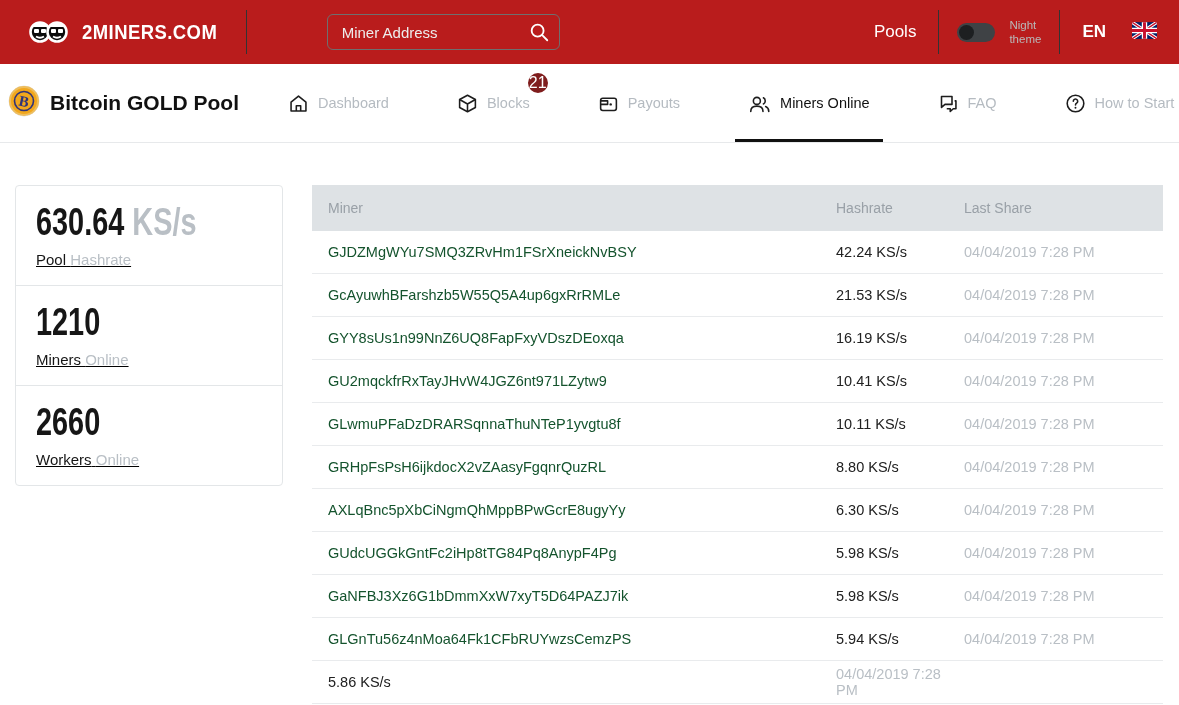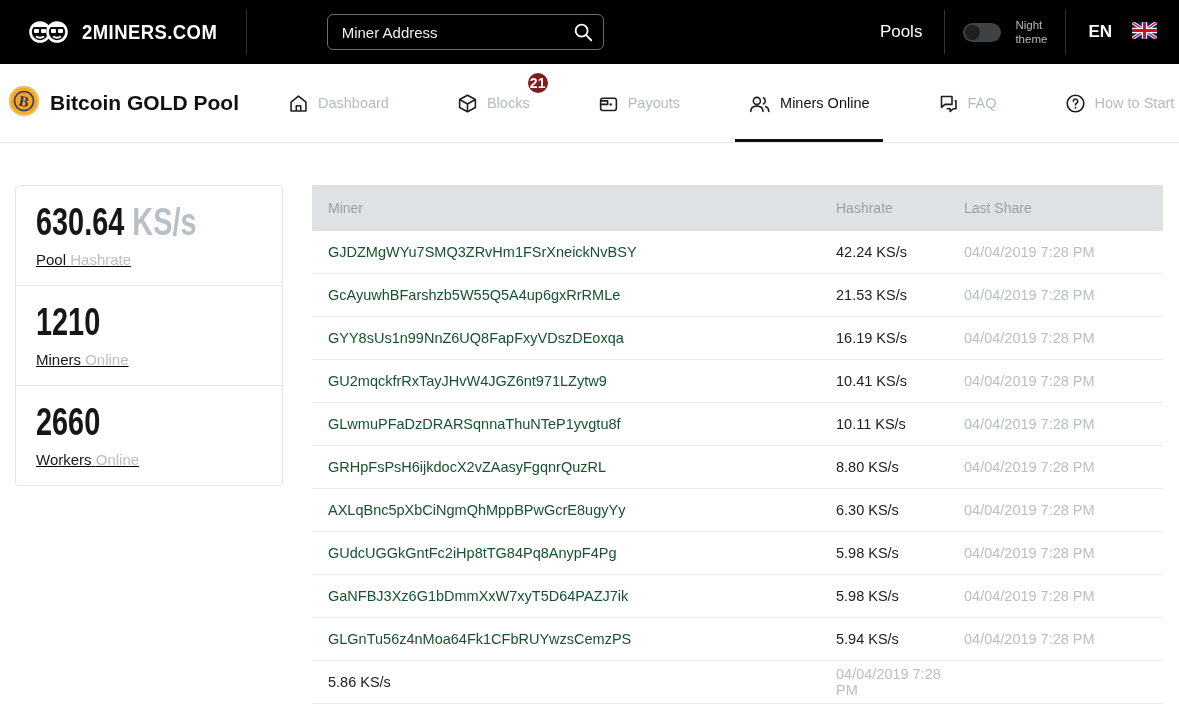--- a/index.html
+++ b/index.html
@@ -1,56 +1,56 @@
 <!DOCTYPE html>
 <html><head>
 <meta charset="utf-8">
 <style>
   * { margin:0; padding:0; box-sizing:border-box; }
   html,body { width:1179px; height:705px; overflow:hidden; background:#fff;
     font-family:"Liberation Sans","DejaVu Sans",sans-serif; }
 
   
-  .topbar { height:64px; background:#000000; display:flex; align-items:center; padding:18px 16px; }
+  .topbar { height:64px; background:#b91c1c; display:flex; align-items:center; padding:18px 16px; }
   .brand { display:flex; align-items:center; gap:12px; height:100%; padding-left:10px; }
   .brand-name { color:#fff; font-size:21px; font-weight:bold; letter-spacing:.5px;
     transform:scaleX(.88); transform-origin:left center; white-space:nowrap; }
   .v-divider { width:1px; height:44px; background:#333; margin:0 0 0 10px; }
   .search-wrap { position:relative; margin-left:80px; }
-  .search-input { width:277px; height:36px; background:transparent; border:1px solid #6f6f6f;
+  .search-input { width:233px; height:36px; background:transparent; border:1px solid #6f6f6f;
     border-radius:6px; color:#fff; font-size:15px; padding:0 40px 0 14px; outline:none;
     font-family:inherit; }
   .search-input::placeholder { color:#ededed; opacity:1; }
   .search-icon { position:absolute; right:10px; top:7px; }
   .topbar-right { margin-left:auto; display:flex; align-items:center; height:100%; }
   .pools-link { color:#fff; font-size:17px; font-weight:500; padding:0 14px; cursor:pointer; }
   .v-divider2 { width:1px; height:44px; background:#333; margin:0 8px; }
   .theme-block { display:flex; align-items:center; gap:14px; padding:0 10px; }
   .toggle { width:38px; height:19px; border-radius:10px; background:#3f4245; position:relative; cursor:pointer; }
   .toggle-knob { position:absolute; left:2px; top:2px; width:15px; height:15px; border-radius:50%; background:#1d1f21; }
   .theme-label { color:#b9b9b9; font-size:11.5px; line-height:1.25; }
-  .lang-block { display:flex; align-items:center; gap:20px; padding:0 6px 0 14px; cursor:pointer; }
+  .lang-block { display:flex; align-items:center; gap:26px; padding:0 6px 0 14px; cursor:pointer; }
   .lang-code { color:#fff; font-size:17px; font-weight:bold; }
   .flag { border-radius:2px; overflow:hidden; display:block; }
 
   
   .poolbar { height:79px; background:#fff; border-bottom:1px solid #e7e9eb;
     display:flex; align-items:center; padding:0 16px 0 8px; }
   .pool-title-wrap { display:flex; align-items:center; gap:10px; }
   .pool-title { font-size:21px; font-weight:bold; color:#111; white-space:nowrap; }
   .nav-items { display:flex; margin-left:36px; height:100%; }
   .nav-item { display:flex; align-items:center; gap:9px; padding:0 13px; height:100%;
     position:relative; cursor:pointer; }
   .nav-item + .nav-item { margin-left:42px; }
   .nav-icon { color:#1d1d1d; display:flex; }
   .nav-label { color:#b5bbc1; font-size:14.5px; white-space:nowrap; }
   .nav-item.active .nav-label { color:#111; }
   .nav-item.active::after { content:""; position:absolute; left:0; right:0; bottom:0; height:3px; background:#111; }
   .badge { position:absolute; top:7px; right:-7px; min-width:24px; height:24px; border-radius:50%;
-    background:#7f1d1d; border:2px solid #fff; color:#fff; font-size:14px; font-weight:bold;
+    background:#7f1d1d; border:2px solid #fff; color:#fff; font-size:16px; font-weight:normal;
     display:flex; align-items:center; justify-content:center; }
 
   
   .content { display:flex; padding:42px 16px 0 15px; gap:29px; }
 
   .stats-card { width:268px; border:1px solid #e3e6e8; border-radius:4px; background:#fff; align-self:flex-start;text-decoration:underline; }
   .stat { padding:15px 20px 17px 20px; }
   .stat + .stat { border-top:1px solid #e3e6e8; }
   .stat-value-row { white-space:nowrap; }
   .stat-value { display:inline-block; font-size:38px; font-weight:bold; color:#161616;

